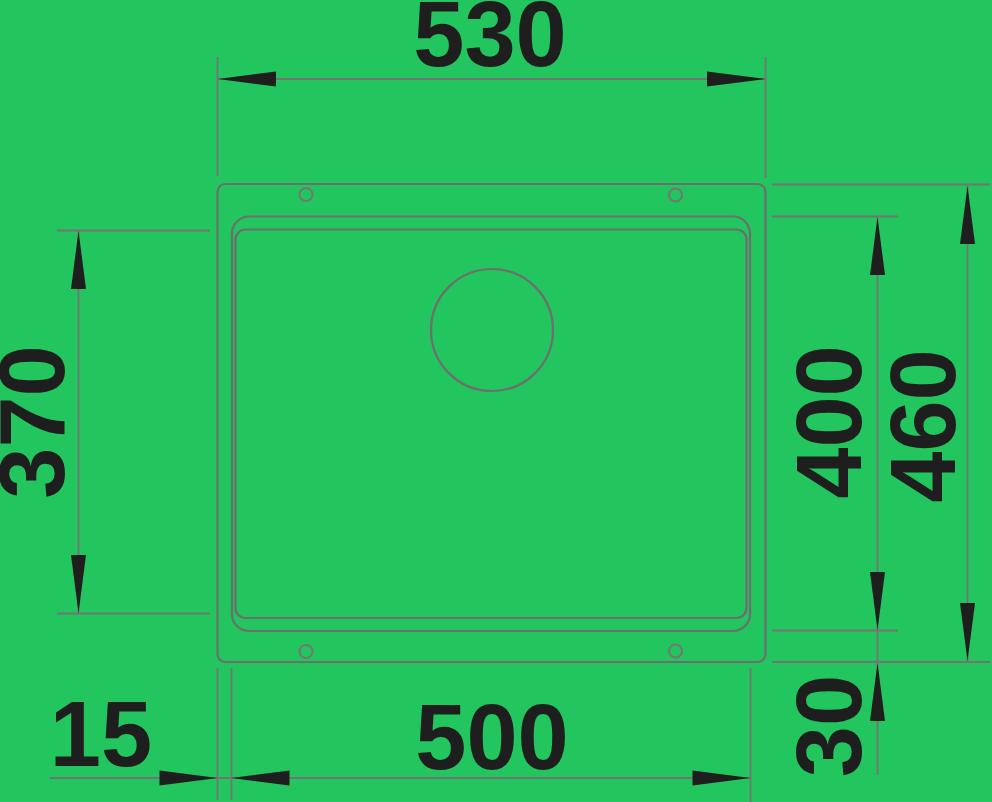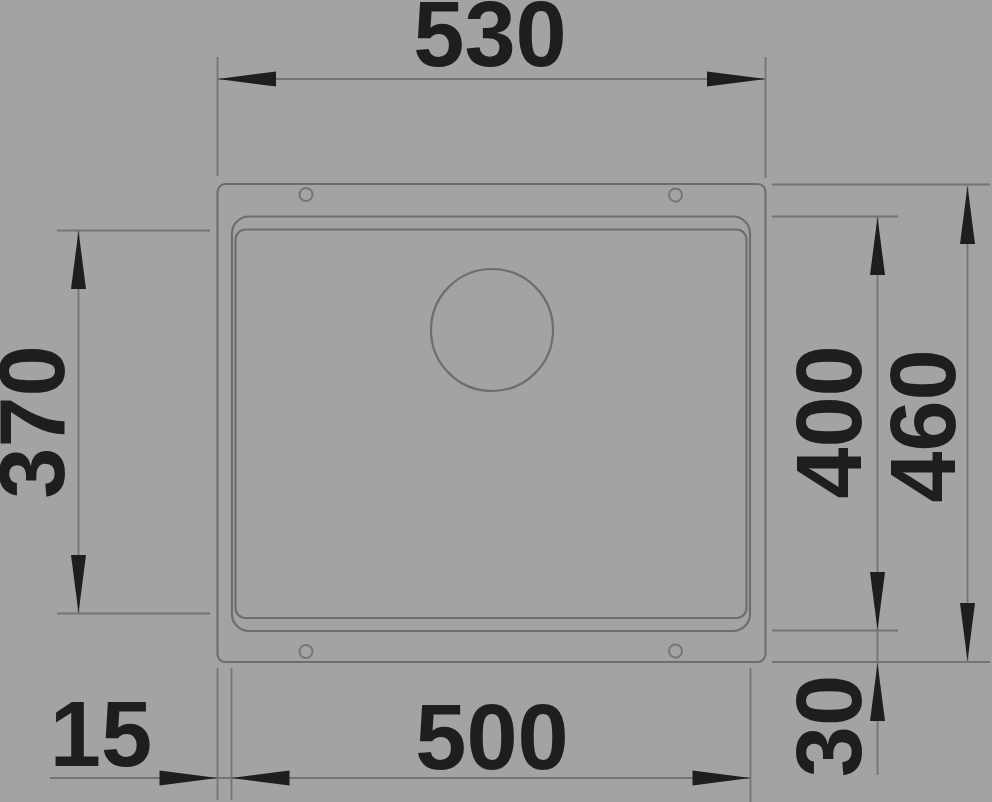--- a/index.html
+++ b/index.html
@@ -4,21 +4,21 @@
 <style>
   html, body {
     margin: 0;
     padding: 0;
     background: #ffffff;
   }
   .canvas {
     position: relative;
     width: 992px;
     height: 802px;
-    background: #a3a3a3;
+    background: #22c55e;
     overflow: hidden;
   }
   svg { display: block; }
 
   
   .obj {
     fill: none;
     stroke: #6e6e6e;
     stroke-width: 2.2;
   }

